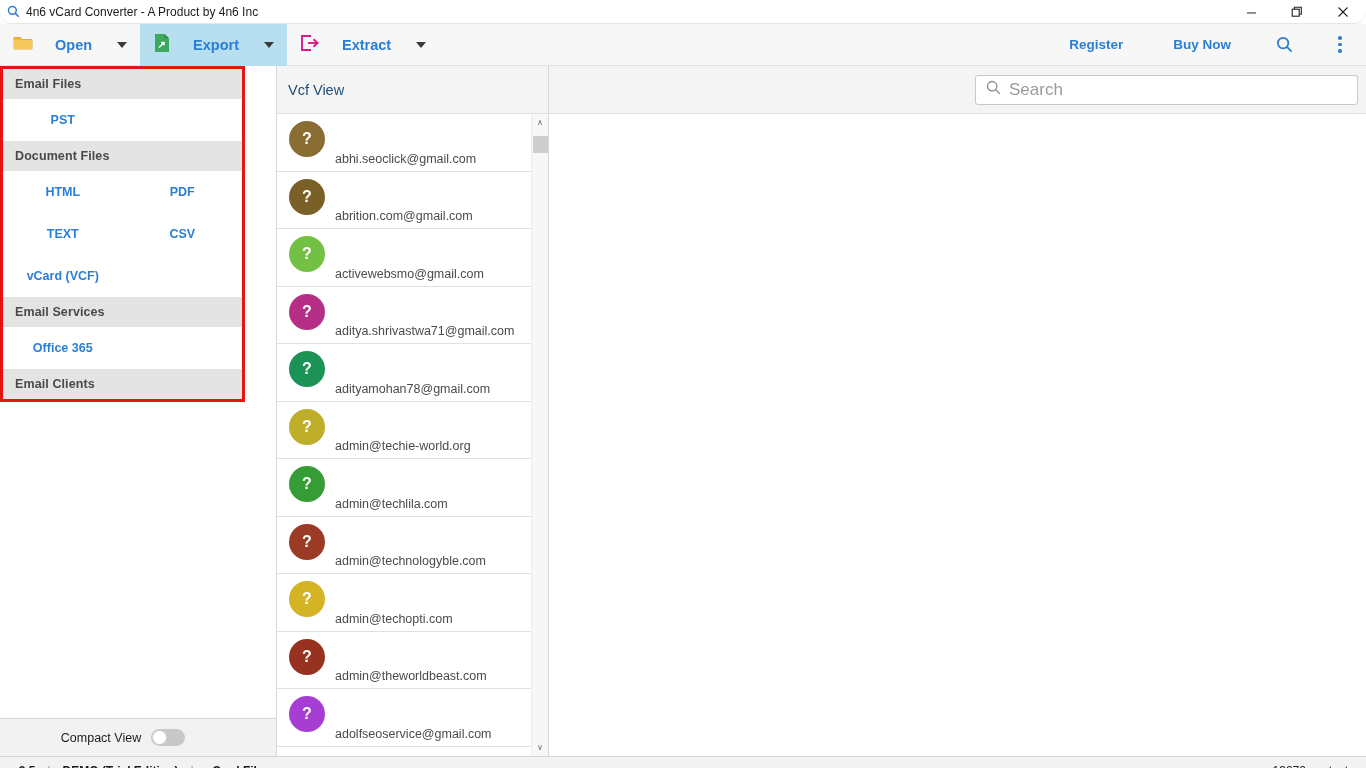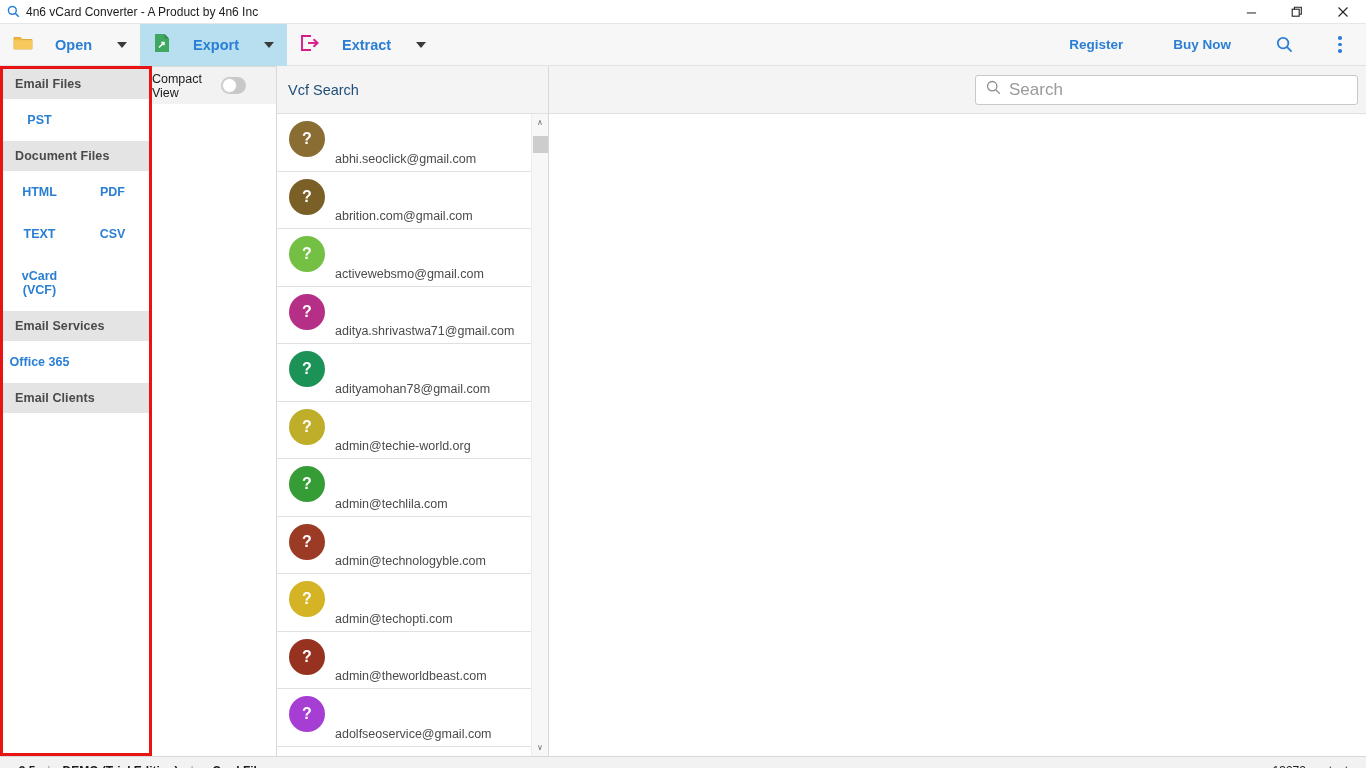--- a/index.html
+++ b/index.html
@@ -11,20 +11,21 @@
   }
 
   
   .titlebar {
     height: 24px;
     background: #ffffff;
     border-bottom: 1px solid #e6e6e6;
     display: flex;
     align-items: center;
     position: relative;
+    border-radius: 12px;
   }
   .app-icon { width: 22px; display: flex; align-items: center; justify-content: center; padding-left: 4px; }
   .title-text {
     font-size: 12px; color: #1b1b1b; padding-left: 4px;
     white-space: nowrap;
   }
   .win-controls { position: absolute; right: 0; top: 0; height: 24px; display: flex; }
   .win-btn {
     width: 46px; height: 24px; display: flex; align-items: center; justify-content: center;
     color: #222; font-size: 12px;
@@ -56,21 +57,21 @@
   .kebab { display: flex; flex-direction: column; gap: 3px; align-items: center; }
   .kebab i { width: 3.5px; height: 3.5px; border-radius: 50%; background: #2a7fd4; display: block; }
 
   
   .body-wrap { display: flex; height: 690px; }
 
   
   .left-pane {
     width: 277px; height: 690px; background: #ffffff;
     border-right: 1px solid #d8d8d8;
-    display: flex; flex-direction: row; position: relative;
+    display: flex; flex-direction: column; position: relative;
   }
   .export-panel {
     width: 245px; position: relative;
     border: 3px solid #e81414;
   }
   .sec-head {
     background: #e4e4e4; color: #4a4a4a;
     font-size: 12.5px; font-weight: bold;
     padding: 8px 12px; letter-spacing: .1px;
   }
@@ -282,21 +283,21 @@
     <div class="compact-bar">
       <span class="compact-label">Compact View</span>
       <span class="toggle">
           <i></i>
         </span>
     </div>
   </div>
 
   <div class="contact-pane">
     <div class="pane-head">
-      <span class="pane-title">Vcf Search</span>
+      <span class="pane-title">Vcf View</span>
     </div>
     <div class="contact-scrollarea">
       <div class="contact-list" id="contact-list">
           <div class="contact-row">
             <span class="avatar" style="background: rgb(138, 109, 51);">?</span>
             <span class="contact-email">abhi.seoclick@gmail.com</span>
           </div>
           <div class="contact-row">
             <span class="avatar" style="background: rgb(122, 96, 38);">?</span>
             <span class="contact-email">abrition.com@gmail.com</span>

